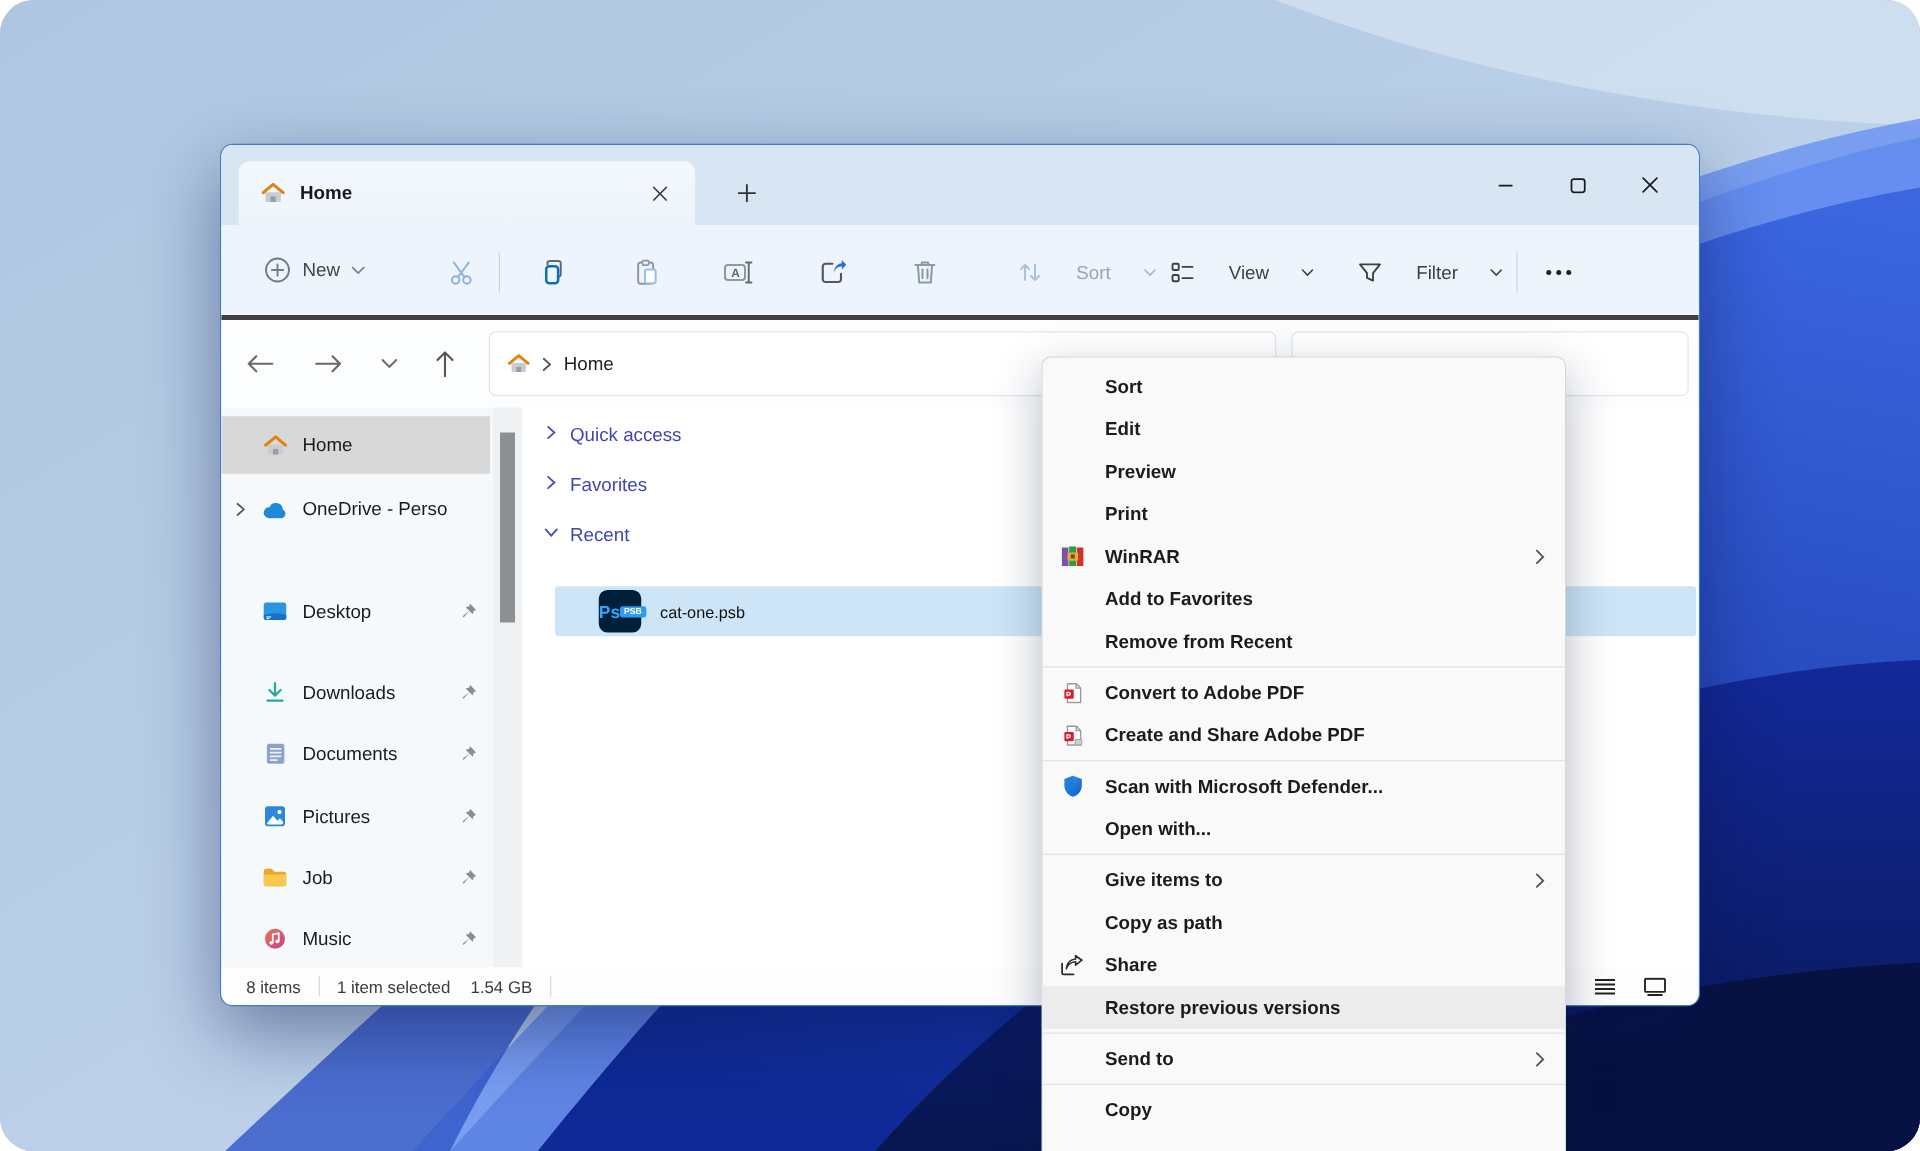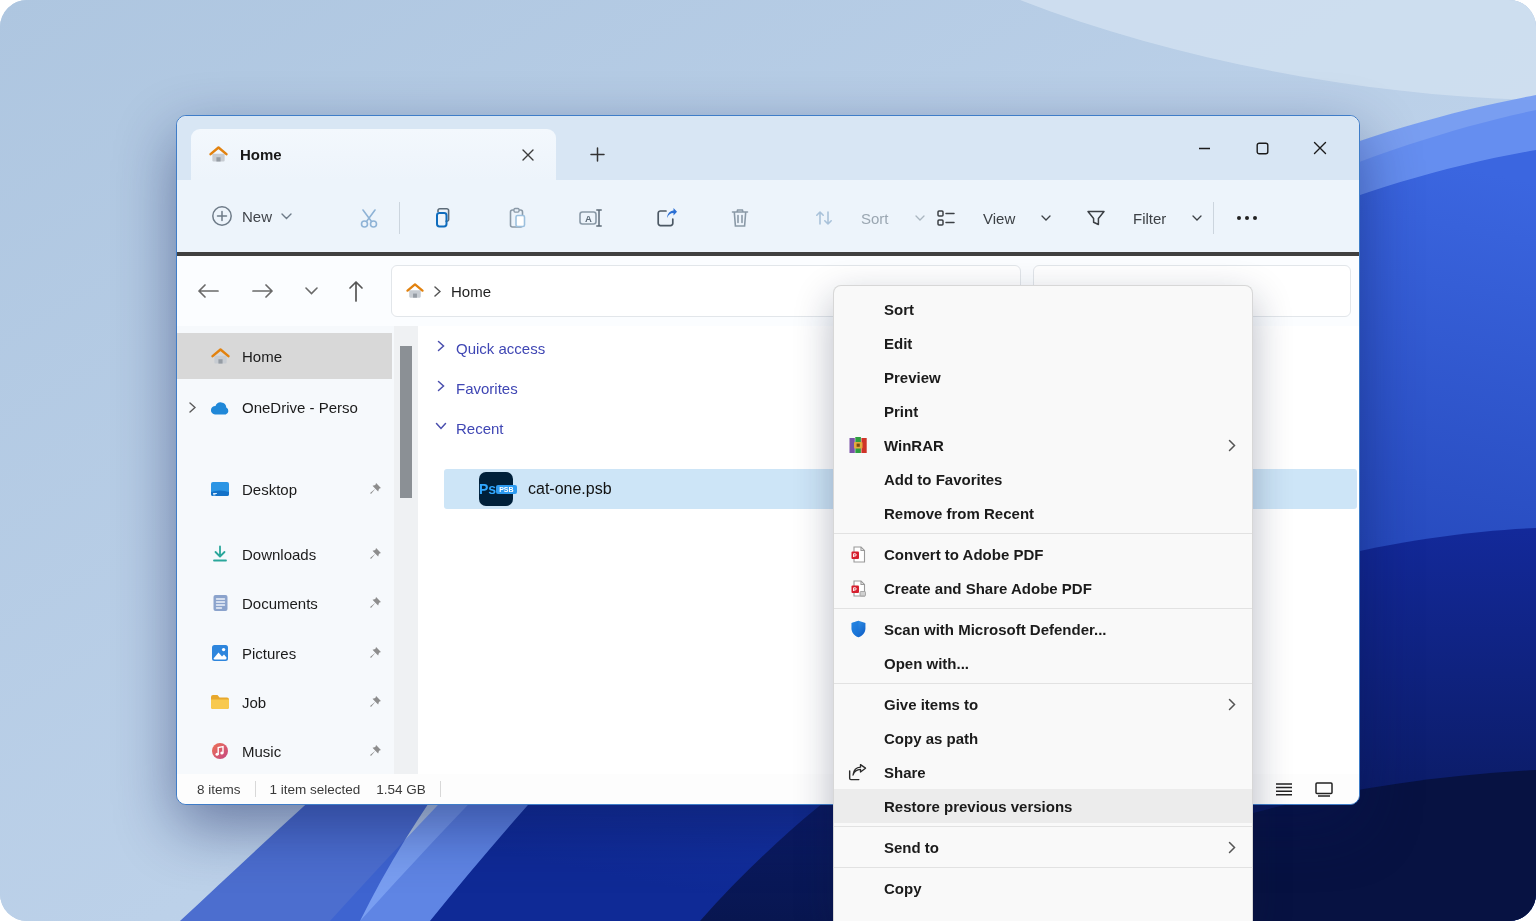--- a/index.html
+++ b/index.html
@@ -66,21 +66,21 @@
   .group-row { position:absolute; left:12px; height:36px; display:flex; align-items:flex-start; border-radius:4px; }
   .group-chev { width:22px; display:flex; justify-content:center; }
   .group-chev.expanded svg { transform:rotate(90deg); }
   .group-label { margin-left:4px; font-size:15px; color:#3f46b4; }
   .file-row { position:absolute; left:26px; right:2px; top:143px; height:40px; background:#cde5f7; border-radius:3px;
               display:flex; align-items:center; }
   .ps-icon { margin-left:35px; width:34px; height:34px; background:#00203a; border-radius:7px; position:relative;
              display:flex; flex-direction:row; align-items:center; }
   .ps-text { color:#31a8ff; font-size:14px; font-weight:700; margin-top:1px; line-height:17px; }
   .ps-badge { background:#2d9bf0; color:#fff; font-size:7px; font-weight:700; line-height:9px; padding:0 3px; border-radius:2px; }
-  .file-name { margin-left:15px; font-size:16px; color:#111; }
+  .file-name { margin-left:15px; font-size:13px; color:#111; }
 
   
   .statusbar { position:absolute; left:0; right:0; bottom:0; height:30px; display:flex; align-items:center; background:#fdfdfd; border-radius:0 0 9px 9px; }
   .sb-text { font-size:13.5px; color:#3a3a3a; }
   .sb-sep { width:1px; height:16px; background:#d8d8d8; margin:0 14px; }
   .sb-views { margin-left:auto; margin-right:22px; display:flex; gap:14px; align-items:center; }
   .sb-viewbtn { display:flex; align-items:center; justify-content:center; width:26px; height:24px; border-radius:4px; }
 
   
   .context-menu { position:absolute; left:833px; top:285px; width:420px; height:636px; z-index:5;

